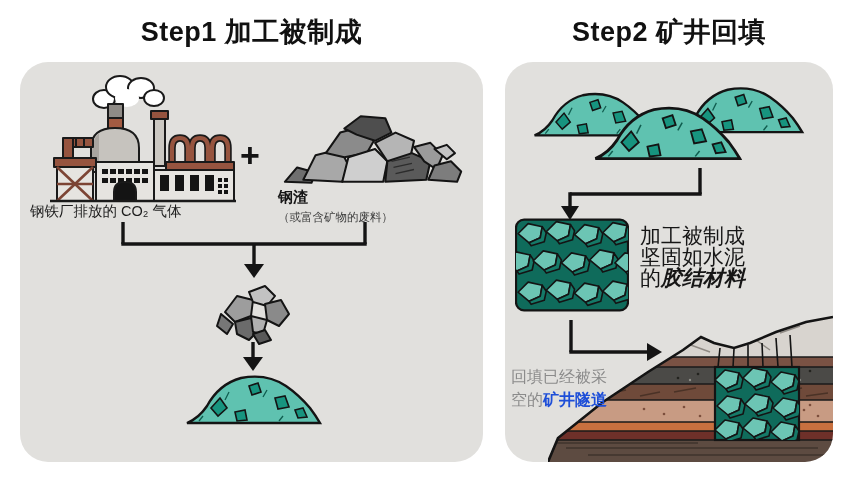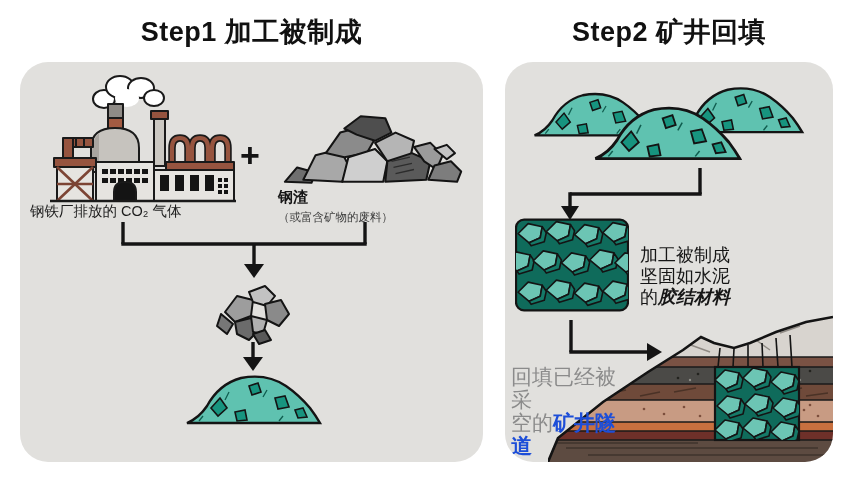--- a/index.html
+++ b/index.html
@@ -19,23 +19,23 @@
   .caption { position:absolute; color:#1c1c1c; }
   .cap-factory { left:10px; top:140px; width:225px; font-size:14.5px; font-weight:500; }
   .cap-factory b { font-weight:400; }
   .cap-slag { left:258px; top:126px; width:190px; }
   .cap-slag .t { font-size:15px; font-weight:800; color:#161616; }
   .cap-slag .s { font-size:11.5px; color:#3c3c3c; margin-top:3px; }
   .plus { position:absolute; left:210px; top:74px; width:40px; text-align:center; font-size:34px; font-weight:700; color:#141414; }
   .cap-result { left:103px; top:370px; width:260px; font-size:15px; color:#1c1c1c; }
   .cap-result b { font-weight:800; }
 
-  .txt-process { position:absolute; left:135px; top:163px; width:120px; font-size:18px; line-height:21px; color:#161616;margin-top:20px; }
+  .txt-process { position:absolute; left:135px; top:163px; width:120px; font-size:21px; line-height:21px; color:#161616; }
   .txt-process b { font-weight:800;font-style:italic; }
-  .txt-backfill { position:absolute; left:6px; top:303px; width:118px; font-size:21px; line-height:23px; color:#8b8b8b; }
+  .txt-backfill { position:absolute; left:6px; top:303px; width:118px; font-size:16px; line-height:23px; color:#8b8b8b; }
   .txt-backfill b { font-weight:800; color:#1d4ed8; }
 
   svg { display:block; }
 </style>
 </head>
 <body>
 
 <div class="stage">
 
   <div class="step-title title-1">Step1 加工被制成</div>

